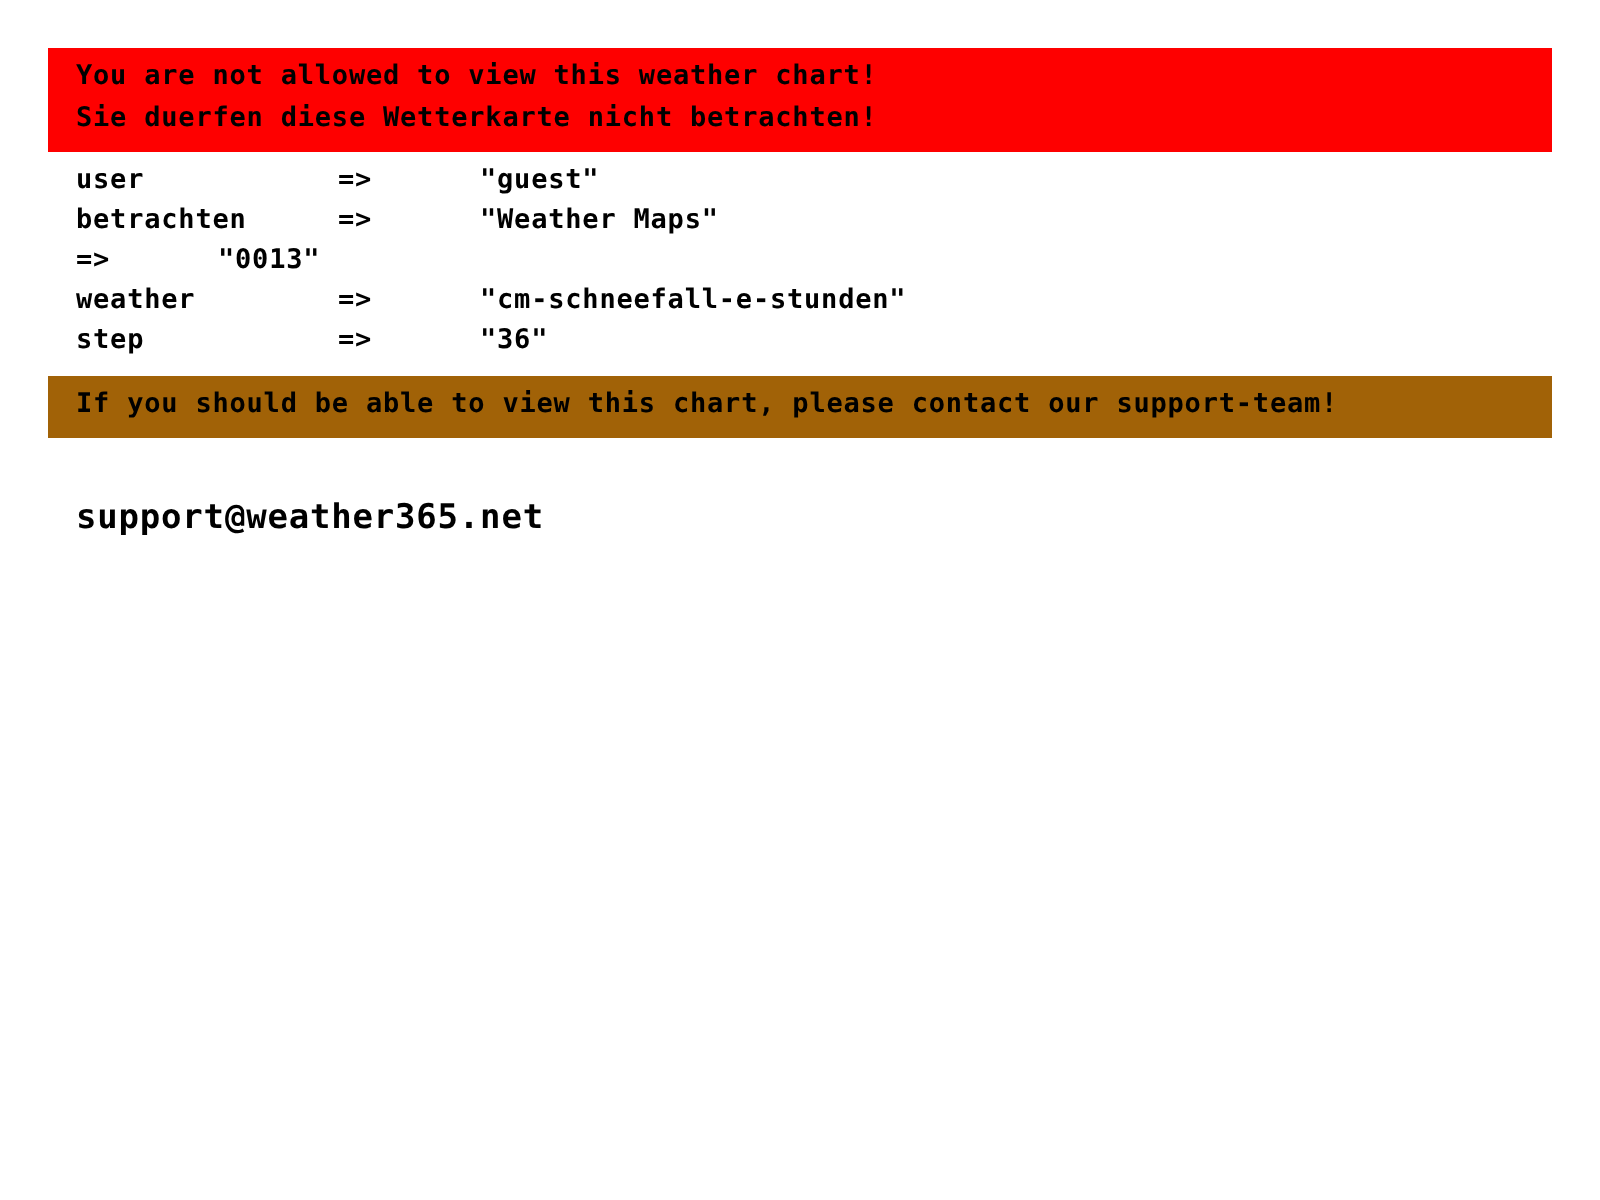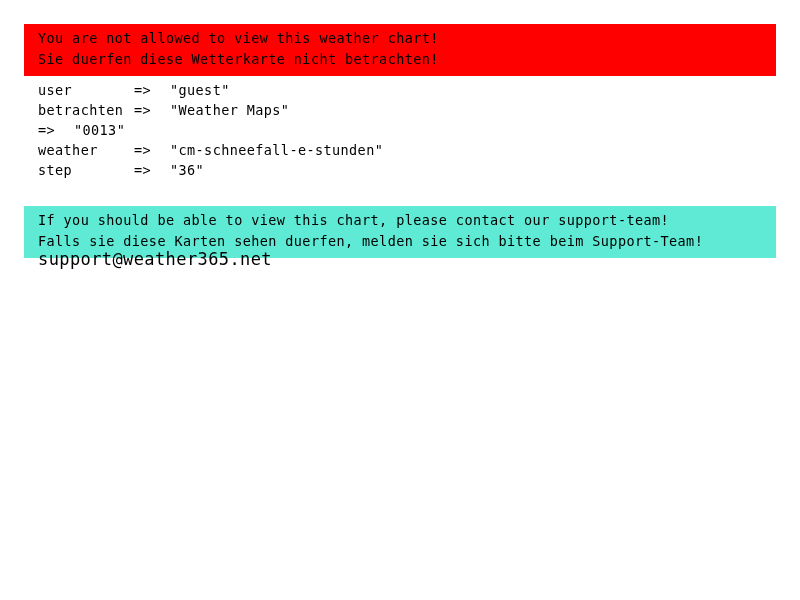--- a/index.html
+++ b/index.html
@@ -12,59 +12,61 @@
   body {
     font-family: "DejaVu Sans Mono", "Liberation Mono", monospace;
     font-size: 13px;
     color: #000000;
   }
   .page {
     position: relative;
     width: 800px;
     height: 600px;
     overflow: hidden;
+    font-weight: bold;
   }
   .banner {
     position: absolute;
     left: 24px;
     width: 752px;
     box-sizing: border-box;
     padding: 4px 14px 6px 14px;
     font-size: 13.5px;
     line-height: 21px;
     letter-spacing: 0.4px;
     white-space: nowrap;
   }
   .banner-error {
     top: 24px;
     background: #fe0000;
     color: #000000;
   }
   .banner-info {
-    top: 206px;
-    background: #5eead4;
+    top: 188px;
+    background: #a16207;
     color: #000000;
   }
   .banner-line {
     display: block;
   }
   .params {
     position: absolute;
     left: 38px;
     top: 80px;
     width: 720px;
   }
   .param-row {
     display: flex;
     align-items: flex-end;
     height: 20px;
     line-height: 20px;
     font-size: 13.5px;
     letter-spacing: 0.4px;
     white-space: nowrap;
+    gap: 35px;
   }
   .param-key {
     width: 96px;
     flex: 0 0 96px;
   }
   .param-arrow {
     width: 36px;
     flex: 0 0 36px;
   }
   .param-val {
@@ -120,20 +122,19 @@
     </div>
     <div class="param-row">
       <span class="param-key">step</span>
       <span class="param-arrow">=&gt;</span>
       <span class="param-val">"36"</span>
     </div>
   </div>
 
   <div class="banner banner-info">
     <span class="banner-line">If you should be able to view this chart, please contact our support-team!</span>
-    <span class="banner-line">Falls sie diese Karten sehen duerfen, melden sie sich bitte beim Support-Team!</span>
   </div>
 
   <div class="footer">
     <a href="#">support@weather365.net</a>
   </div>
 
 </div>
 
 </body></html>

